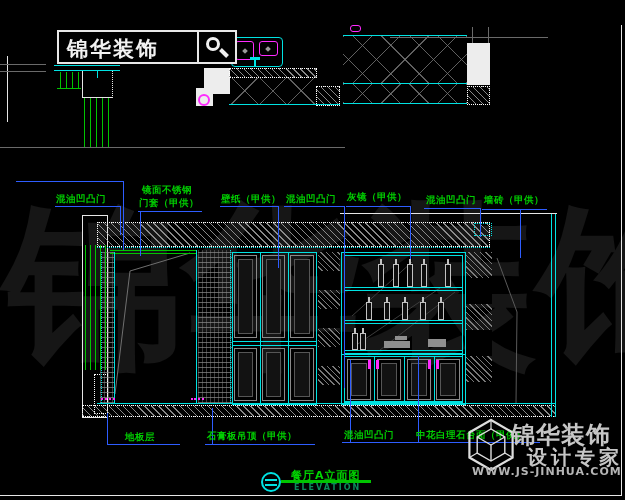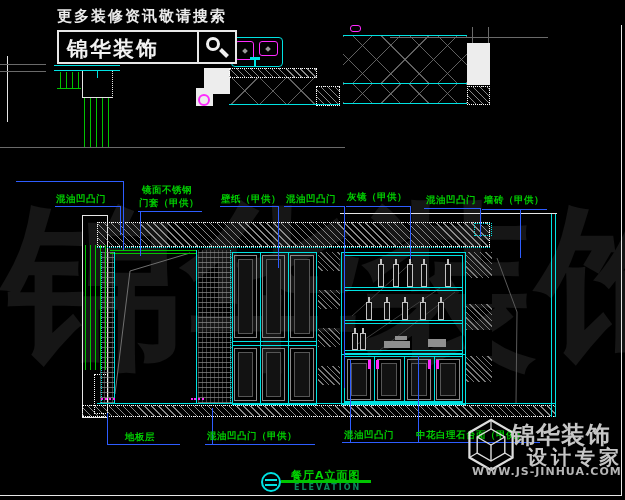--- a/index.html
+++ b/index.html
@@ -76,21 +76,20 @@
 
 <div id="stage">
 
   <div id="wm">
     <span>锦</span>
     <span>华</span>
     <span>装</span>
     <span>饰</span>
   </div>
 
-  <div id="tagline">更多装修资讯敬请搜索</div>
   <div id="searchbox">
     <span id="searchbrand">锦华装饰</span>
     <span id="searchdiv"></span>
     <span class="mag-c"></span>
     <span class="mag-h"></span>
   </div>
 
   <div class="box" style="left:196px;top:68px;width:34px;height:38px;background:#ededed;"></div>
   <div class="box" style="left:196px;top:68px;width:8px;height:20px;background:#000;z-index:2;"></div>
   <div class="box" style="left:213px;top:94px;width:17px;height:12px;background:#000;z-index:2;"></div>
@@ -202,21 +201,21 @@
 
   <div class="lab" style="left:56px;top:193px;">混油凹凸门</div>
   <div class="lab" style="left:142px;top:184px;">镜面不锈钢</div>
   <div class="lab" style="left:139px;top:197px;">门套（甲供）</div>
   <div class="lab" style="left:221px;top:193px;">壁纸（甲供）</div>
   <div class="lab" style="left:286px;top:193px;">混油凹凸门</div>
   <div class="lab" style="left:347px;top:191px;">灰镜（甲供）</div>
   <div class="lab" style="left:426px;top:194px;">混油凹凸门</div>
   <div class="lab" style="left:484px;top:194px;">墙砖（甲供）</div>
   <div class="lab" style="left:116px;top:431px;margin-left:9px;">地板层</div>
-  <div class="lab" style="left:207px;top:430px;">混油凹凸门（甲供）</div>
+  <div class="lab" style="left:207px;top:430px;">石膏板吊顶（甲供）</div>
   <div class="lab" style="left:344px;top:429px;">混油凹凸门</div>
   <div class="lab" style="left:416px;top:429px;">中花白理石台面（甲供）</div>
 
   <div id="tb-circle">
     <i style="top:5px;"></i>
     <i style="top:10px;"></i>
   </div>
   <div id="tb-line"></div>
   <div id="tb-title">餐厅A立面图</div>
   <div id="tb-sub">ELEVATION</div>

